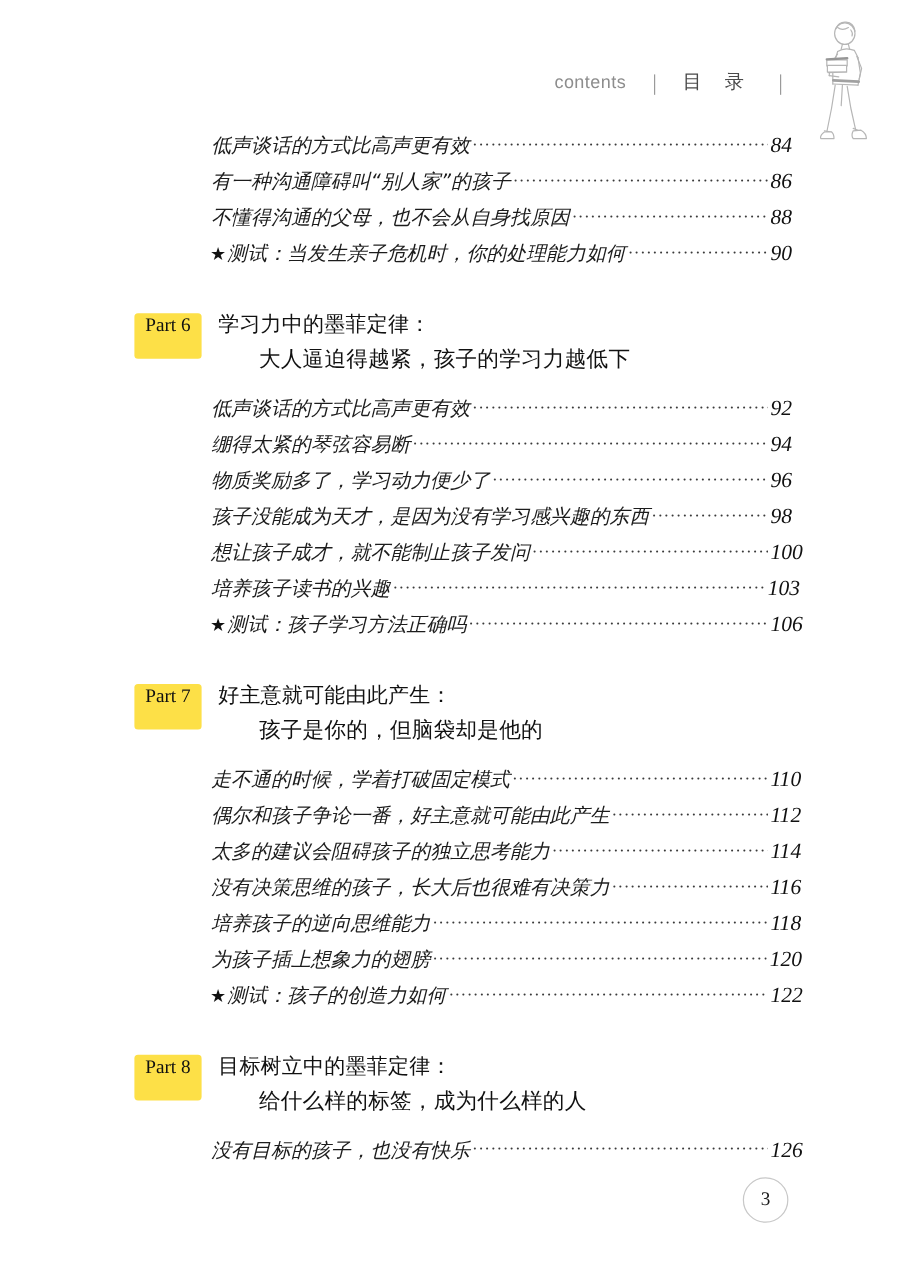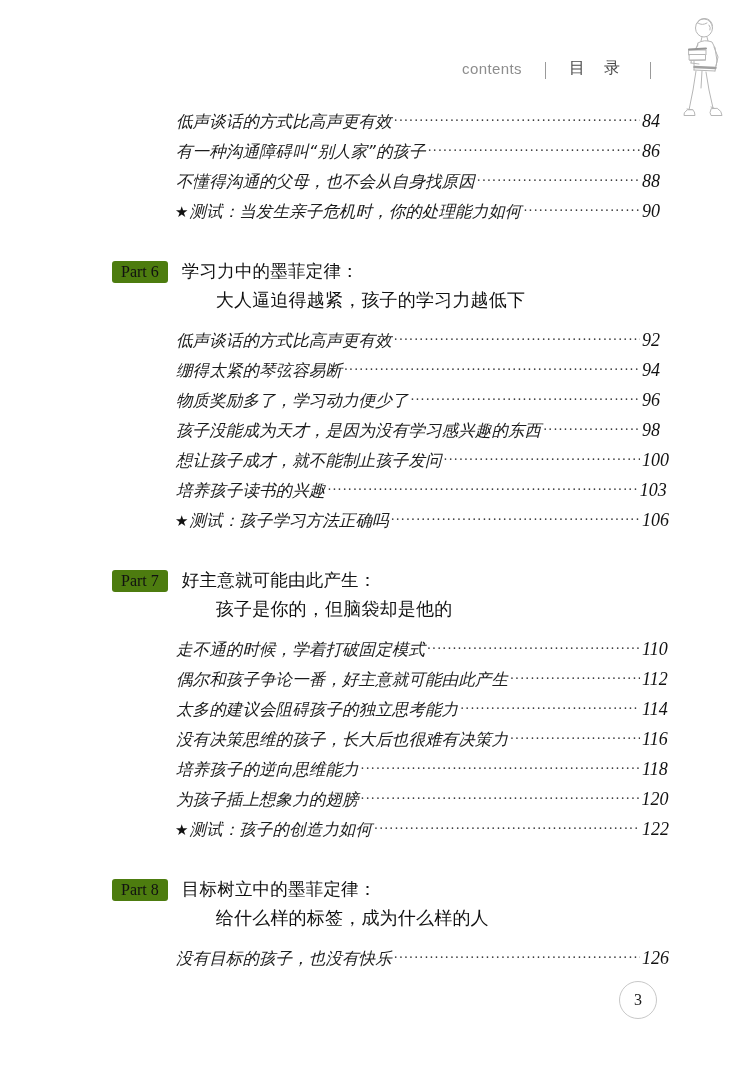--- a/index.html
+++ b/index.html
@@ -120,26 +120,26 @@
   
   .part-head {
     display: flex;
     align-items: flex-start;
     margin-top: 32px;
     margin-bottom: 10px;
     padding-left: 0px;
   }
   .part-badge {
     display: inline-block;
-    background: #4d7c0f;
+    background: #fde047;
     color: #111111;
     font-family: "Liberation Serif", "DejaVu Serif", serif;
     font-size: 16px;
     line-height: 21px;
-    height: 22px;
+    height: 38px;
     padding: 0 9px;
     border-radius: 3px;
     white-space: nowrap;
     margin-top: 3px;
     flex: 0 0 auto;
   }
   .part-titles {
     margin-left: 14px;
   }
   .part-line1 {

